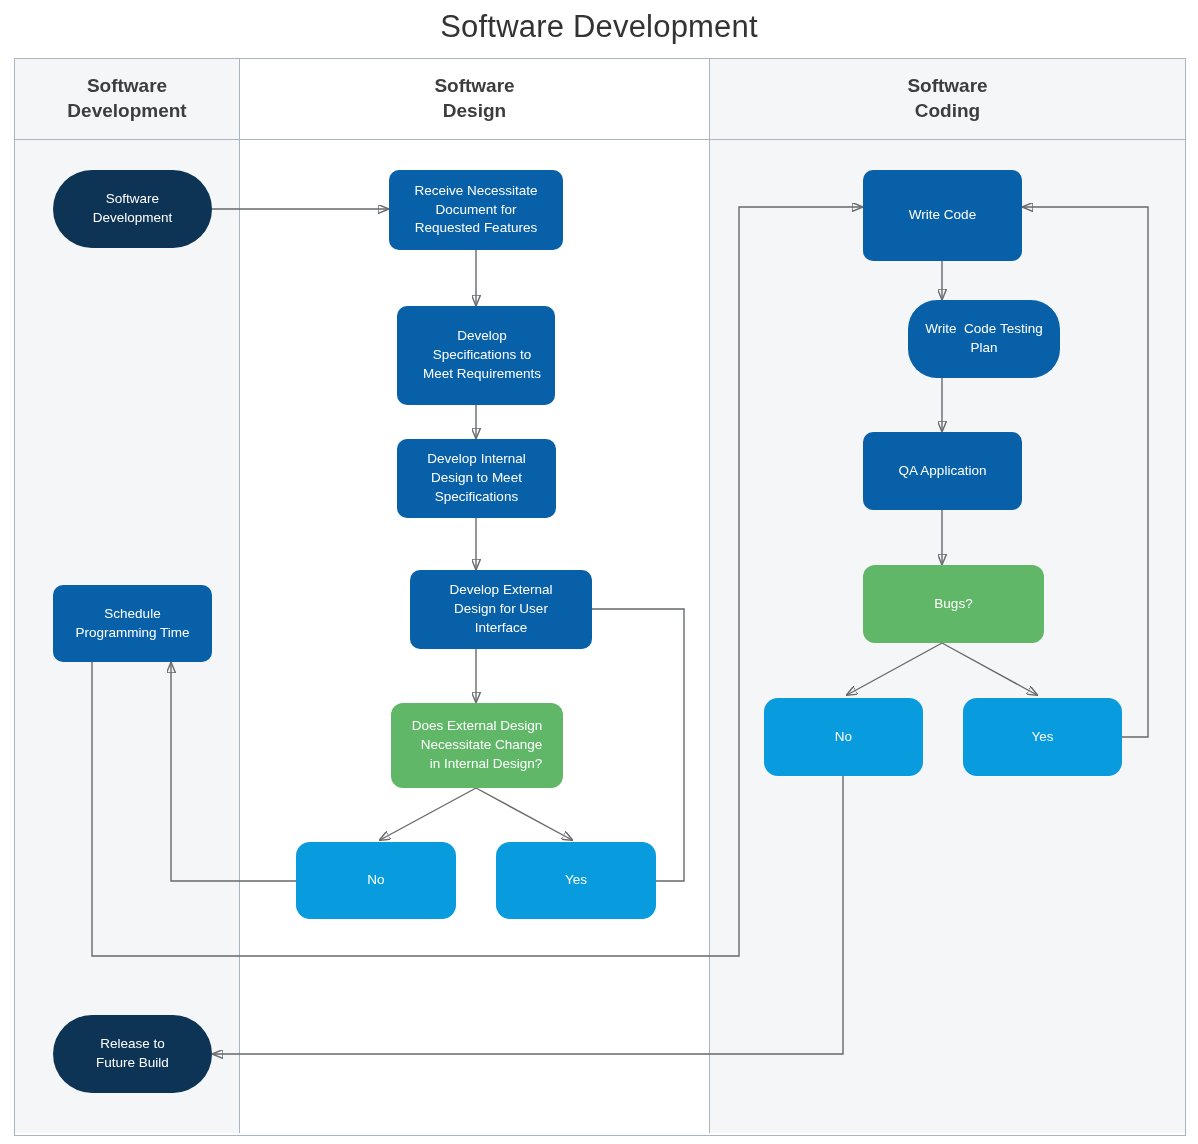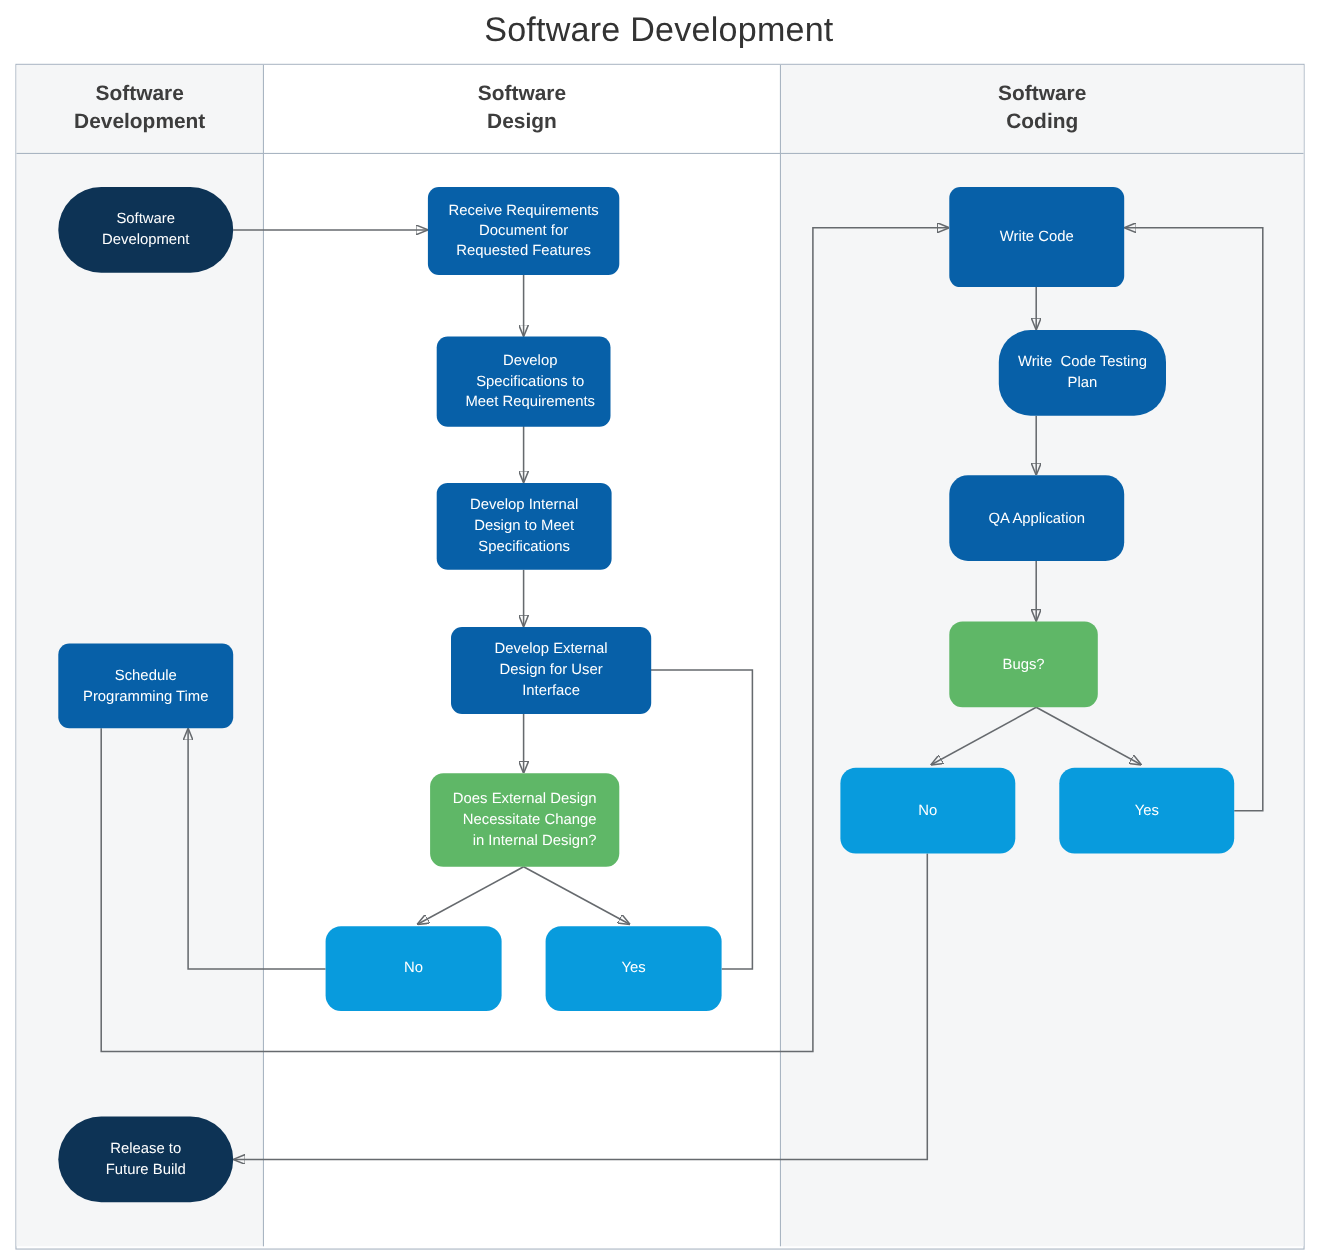--- a/index.html
+++ b/index.html
@@ -33,30 +33,30 @@
   .navy      { background:#0d3355; border-radius:39px; }
   .blue      { background:#0760a8; border-radius:10px; }
   .lightblue { background:#089bdd; border-radius:14px; }
   .green     { background:#5fb767; border-radius:12px; }
 
   
   #n-start    { left:53px;  top:170px;  width:159px; height:78px; }
   #n-schedule { left:53px;  top:585px;  width:159px; height:77px; }
   #n-release  { left:53px;  top:1015px; width:159px; height:78px; }
   #n-receive  { left:389px; top:170px;  width:174px; height:80px; }
-  #n-specs    { left:397px; top:306px;  width:158px; height:82px;padding-left:16px; }
+  #n-specs    { left:397px; top:306px;  width:158px; height:99px;padding-left:16px; }
   #n-internal { left:397px; top:439px;  width:159px; height:79px; }
   #n-external { left:397px; top:570px;  width:182px; height:79px;margin-left:13px; }
   #n-designq  { left:391px; top:703px;  width:172px; height:85px;text-align:right; }
   #n-designno { left:296px; top:842px;  width:160px; height:77px; }
   #n-designyes{ left:496px; top:842px;  width:160px; height:77px; }
   #n-write    { left:863px; top:170px;  width:159px; height:91px; }
   #n-testplan { left:908px; top:300px;  width:152px; height:78px;border-radius:29px; }
-  #n-qa       { left:863px; top:432px;  width:159px; height:78px;border-radius:17px; }
-  #n-bugsq    { left:863px; top:565px;  width:135px; height:78px; }
+  #n-qa       { left:863px; top:432px;  width:159px; height:78px; }
+  #n-bugsq    { left:863px; top:565px;  width:181px; height:78px; }
   #n-bugsno   { left:764px; top:698px;  width:159px; height:78px; }
   #n-bugsyes  { left:963px; top:698px;  width:159px; height:78px; }
 </style>
 </head>
 <body>
 
 <div class="page">
 
   <div class="title">Software Development</div>
 
@@ -97,21 +97,21 @@
     <path marker-end="url(#arr)" d="M843,776 L843,1054 L213,1054"></path>
   </svg>
 
   <div class="node navy" id="n-start">Software
 Development</div>
   <div class="node blue" id="n-schedule">Schedule
 Programming Time</div>
   <div class="node navy" id="n-release">Release to
 Future Build</div>
 
-  <div class="node blue" id="n-receive">Receive Requirements
+  <div class="node blue" id="n-receive">Receive Necessitate
 Document for
 Requested Features</div>
   <div class="node blue" id="n-specs">Develop
 Specifications to
 Meet Requirements</div>
   <div class="node blue" id="n-internal">Develop Internal
 Design to Meet
 Specifications</div>
   <div class="node blue" id="n-external">Develop External
 Design for User

